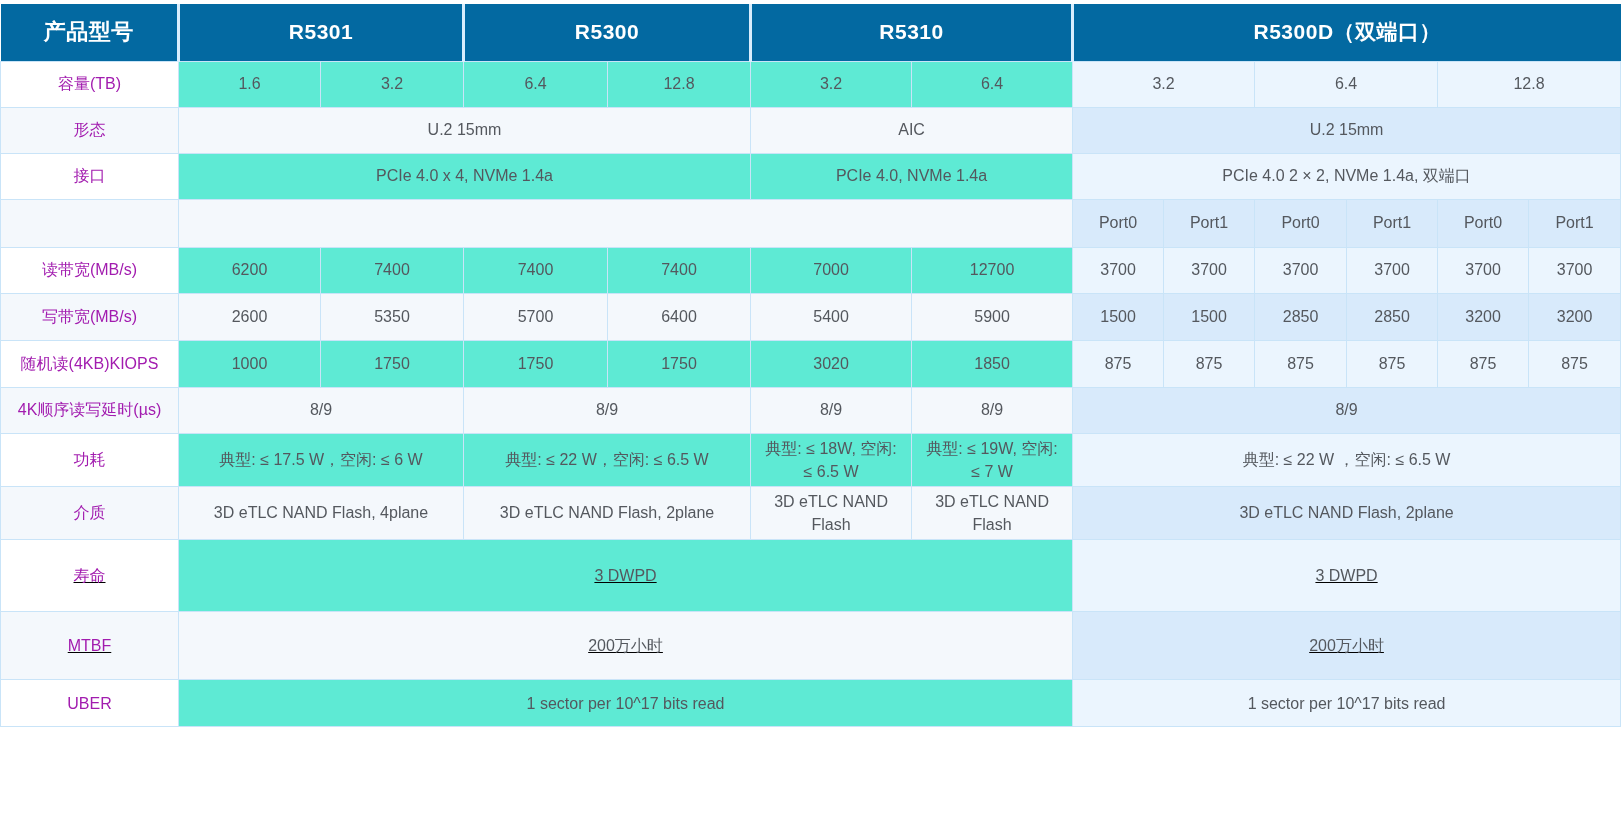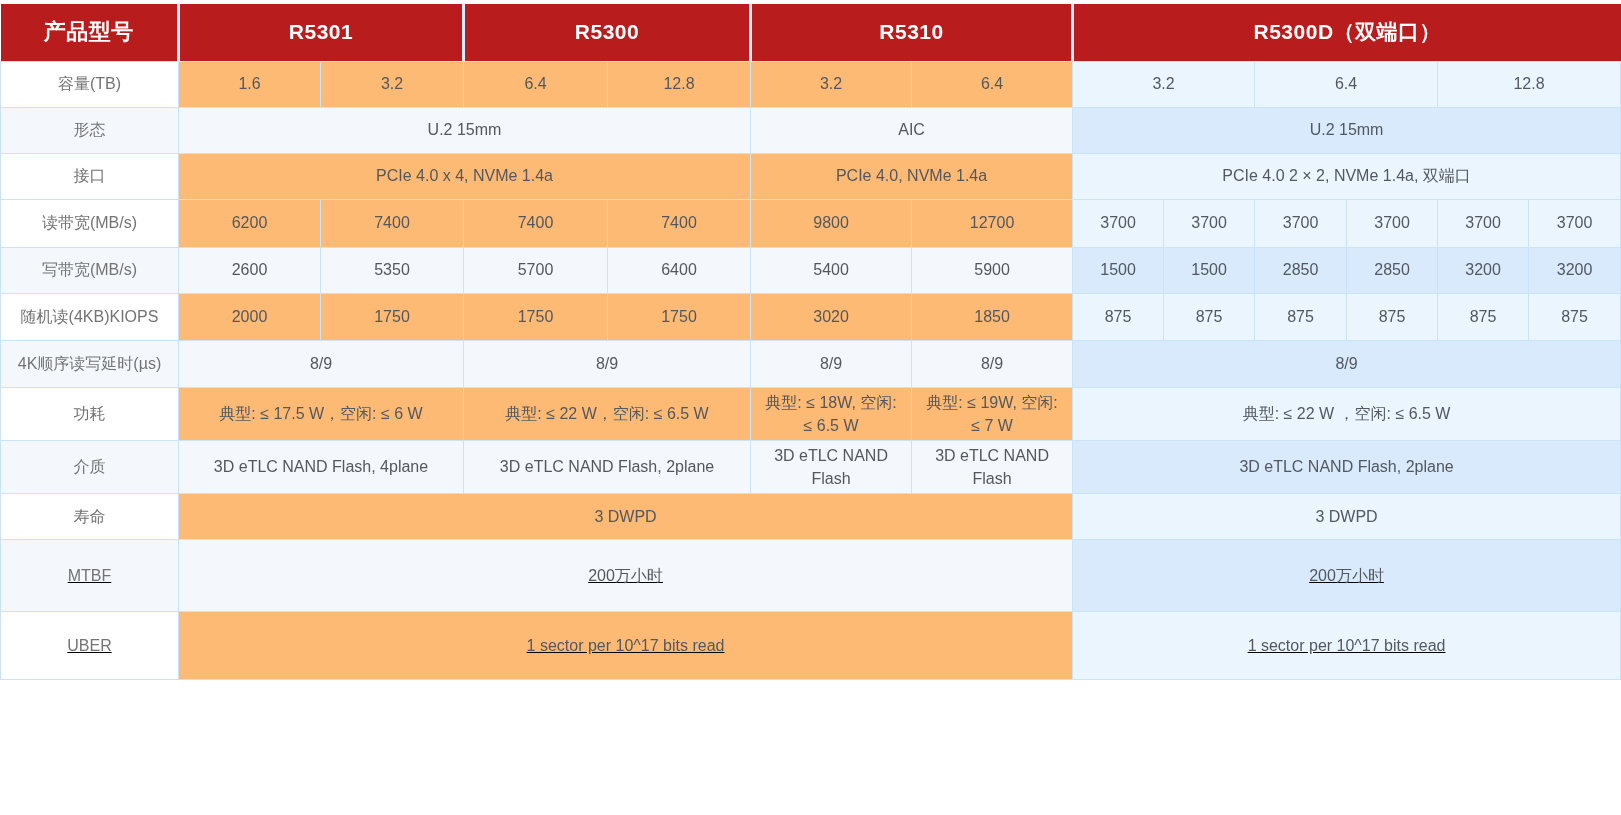--- a/index.html
+++ b/index.html
@@ -25,21 +25,21 @@
   col.c11 { width: 91px; } col.c12 { width: 92px; }
 
   th, td {
     border: 1px solid #c9e4f8;
     text-align: center;
     vertical-align: middle;
     padding: 3px 10px;
     line-height: 1.45;
   }
   thead th {
-    background: #b91c1c;
+    background: #0369a1;
     color: #ffffff;
     font-size: 21px;
     font-weight: bold;
     height: 57px;
     border: none;
     border-right: 3px solid #d9edfc;
     border-bottom: 1px solid #c9e4f8;
     letter-spacing: 0.5px;
   }
   thead th:last-child { border-right: none; }
@@ -50,28 +50,28 @@
   tbody tr:nth-child(6),
   tbody tr:nth-child(7),
   tbody tr:nth-child(9),
   tbody tr:nth-child(13),
   tbody tr:nth-child(15) { height: 47px; }
   tbody tr:nth-child(11) { height: 72px; text-decoration: underline; }  
   tbody tr:nth-child(12) { height: 68px; text-decoration: underline; }  
 
   tbody th.rowlabel {
     font-weight: normal;
-    color: #737373;
+    color: #a21caf;
     font-size: 16px;
     background: #ffffff;
   }
   tbody th.rowlabel.shade { background: #f4f8fc; }
 
   td { color: #54585e; font-size: 16px; }
-  td.zl { background: #fdba74; }
+  td.zl { background: #5eead4; }
   td.zl.shade { background: #f4f8fc; }
   td.zr { background: #ebf5fe; }
   td.zr.shade { background: #d8eafb; }
 </style>
 </head>
 <body>
 
 <div class="wrap">
   <table class="spec">
     <colgroup>
@@ -119,26 +119,36 @@
           <td colspan="2" class="zl shade">AIC</td>
           <td colspan="6" class="zr shade">U.2 15mm</td>
         </tr>
         <tr>
           <th class="rowlabel">接口</th>
           <td colspan="4" class="zl">PCIe 4.0 x 4, NVMe 1.4a</td>
           <td colspan="2" class="zl">PCIe 4.0, NVMe 1.4a</td>
           <td colspan="6" class="zr">PCIe 4.0 2 × 2, NVMe 1.4a, 双端口</td>
         </tr>
         <tr>
+          <th class="rowlabel shade"></th>
+          <td colspan="6" class="zl shade"></td>
+          <td colspan="1" class="zr shade">Port0</td>
+          <td colspan="1" class="zr shade">Port1</td>
+          <td colspan="1" class="zr shade">Port0</td>
+          <td colspan="1" class="zr shade">Port1</td>
+          <td colspan="1" class="zr shade">Port0</td>
+          <td colspan="1" class="zr shade">Port1</td>
+        </tr>
+        <tr>
           <th class="rowlabel">读带宽(MB/s)</th>
           <td colspan="1" class="zl">6200</td>
           <td colspan="1" class="zl">7400</td>
           <td colspan="1" class="zl">7400</td>
           <td colspan="1" class="zl">7400</td>
-          <td colspan="1" class="zl">9800</td>
+          <td colspan="1" class="zl">7000</td>
           <td colspan="1" class="zl">12700</td>
           <td colspan="1" class="zr">3700</td>
           <td colspan="1" class="zr">3700</td>
           <td colspan="1" class="zr">3700</td>
           <td colspan="1" class="zr">3700</td>
           <td colspan="1" class="zr">3700</td>
           <td colspan="1" class="zr">3700</td>
         </tr>
         <tr>
           <th class="rowlabel shade">写带宽(MB/s)</th>
@@ -150,21 +160,21 @@
           <td colspan="1" class="zl shade">5900</td>
           <td colspan="1" class="zr shade">1500</td>
           <td colspan="1" class="zr shade">1500</td>
           <td colspan="1" class="zr shade">2850</td>
           <td colspan="1" class="zr shade">2850</td>
           <td colspan="1" class="zr shade">3200</td>
           <td colspan="1" class="zr shade">3200</td>
         </tr>
         <tr>
           <th class="rowlabel">随机读(4KB)KIOPS</th>
-          <td colspan="1" class="zl">2000</td>
+          <td colspan="1" class="zl">1000</td>
           <td colspan="1" class="zl">1750</td>
           <td colspan="1" class="zl">1750</td>
           <td colspan="1" class="zl">1750</td>
           <td colspan="1" class="zl">3020</td>
           <td colspan="1" class="zl">1850</td>
           <td colspan="1" class="zr">875</td>
           <td colspan="1" class="zr">875</td>
           <td colspan="1" class="zr">875</td>
           <td colspan="1" class="zr">875</td>
           <td colspan="1" class="zr">875</td>

